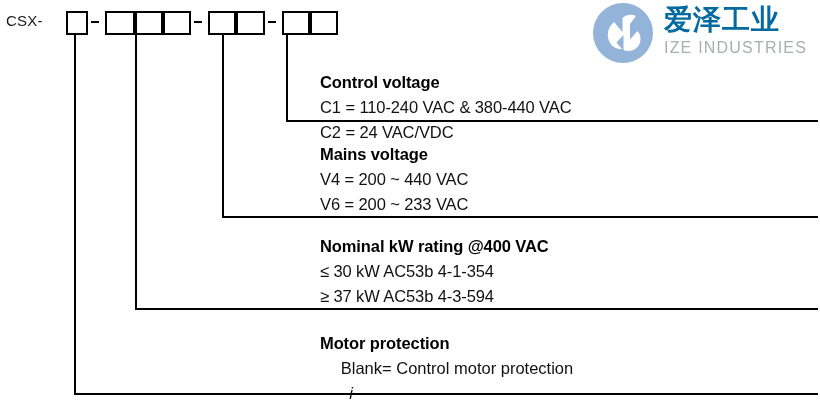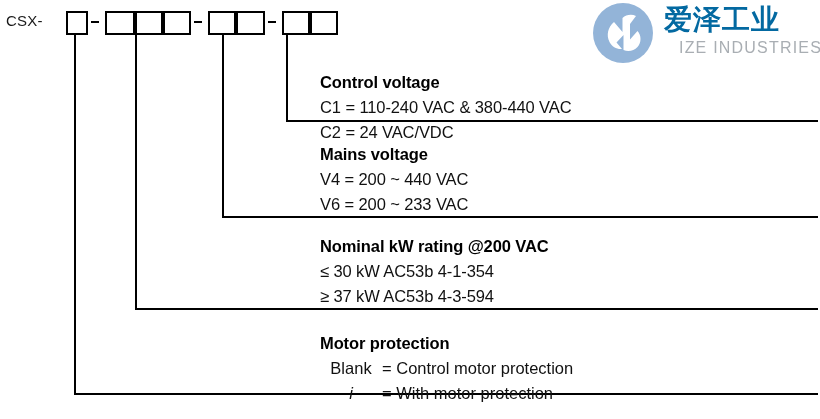--- a/index.html
+++ b/index.html
@@ -85,21 +85,21 @@
   .mp-row {
     display: flex;
     font-size: 16.5px;
     line-height: 25px;
     color: #111111;
     white-space: nowrap;
   }
   .mp-key {
     display: inline-block;
     width: 62px;
-    text-align: center;
+    text-align: right;
   }
   .mp-key.italic {
     font-style: italic;
     text-align: center;
     width: 62px;
   }
 
   
   #logo {
     position: absolute;
@@ -130,21 +130,20 @@
     line-height: 36px;
     white-space: nowrap;
   }
   .logo-en {
     font-size: 16px;
     font-weight: 400;
     color: #a9aeb3;
     letter-spacing: 1.2px;
     line-height: 20px;
     white-space: nowrap;
-    margin-left: 15px;
   }
 </style>
 </head>
 <body>
 
 <div id="page">
 
   <div id="code-row">
     <span class="prefix-label">CSX-</span>
     <div class="code-box" style="left:66px;width:22px;"></div>
@@ -176,34 +175,33 @@
     <div class="g-line">C2 = 24 VAC/VDC</div>
   </div>
 
   <div class="group" style="top:142px;">
     <div class="g-title">Mains voltage</div>
     <div class="g-line">V4 = 200 ~ 440 VAC</div>
     <div class="g-line">V6 = 200 ~ 233 VAC</div>
   </div>
 
   <div class="group" style="top:234px;">
-    <div class="g-title">Nominal kW rating @200 VAC</div>
+    <div class="g-title">Nominal kW rating @400 VAC</div>
     <div class="g-line">≤ 30 kW AC53b 4-1-354</div>
     <div class="g-line">≥ 37 kW AC53b 4-3-594</div>
   </div>
 
   <div class="group" style="top:331px;">
     <div class="g-title">Motor protection</div>
     <div class="mp-row">
       <span class="mp-key">Blank</span>
       <span class="mp-val">= Control motor protection</span>
     </div>
     <div class="mp-row">
       <span class="mp-key italic">i</span>
-      <span class="mp-val">= With motor protection</span>
     </div>
   </div>
 
   <div id="logo">
     <div id="logo-mark">
       <svg width="62" height="62" viewBox="0 0 62 62" aria-hidden="true">
         <circle cx="31" cy="31" r="30" fill="#93b4d8"></circle>
         <path d="M44 14
                  C 40 12, 34 12.5, 30.5 16
                  L 30.5 30

